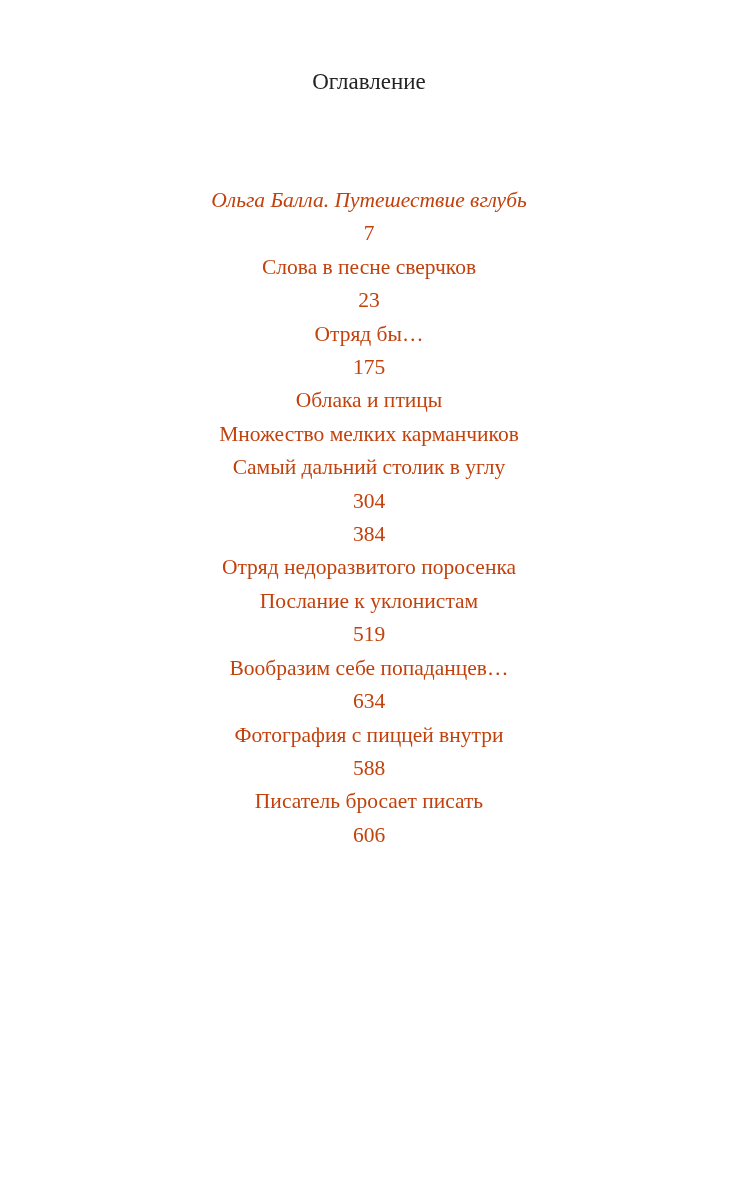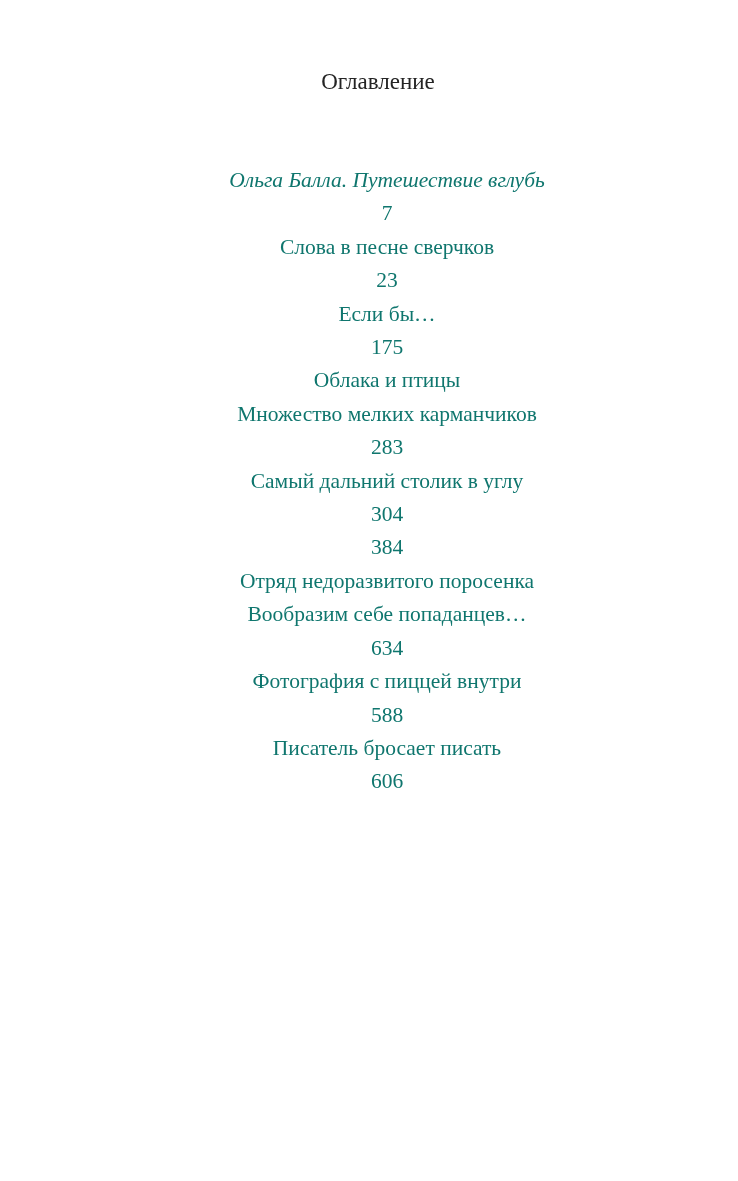--- a/index.html
+++ b/index.html
@@ -1,15 +1,15 @@
 <!DOCTYPE html>
 <html><head>
   <meta charset="utf-8">
   <style>
-    * { box-sizing: border-box; padding-left: 9px; }
+    * { box-sizing: border-box; }
     html, body { margin: 0; padding: 0; }
     body {
       width: 738px;
       height: 1181px;
       background: #ffffff;
       color: #242424;
       font-family: "Liberation Serif", "DejaVu Serif", serif;
       overflow: hidden;
     }
     .book-page {
@@ -20,25 +20,25 @@
     .page-title {
       margin: 0;
       padding-top: 66px;
       text-align: center;
       font-size: 23px;
       font-weight: 400;
       line-height: 32px;
       color: #242424;
     }
     .toc {
-      margin-top: 66px;
+      margin-top: 86px;
       text-align: center;
       font-size: 21.5px;
       line-height: 33.4px;
-      color: #0f766e;
+      color: #c2410c;
     }
     .toc-entry { margin: 0; }
     .toc-entry.italic .entry-title { font-style: italic; }
     .entry-title, .entry-page {
       white-space: nowrap;
     }
   </style>
 </head>
 <body>
 
@@ -48,39 +48,42 @@
   <section class="toc">
     <div class="toc-entry italic">
       <div class="entry-title">Ольга Балла. Путешествие вглубь</div>
       <div class="entry-page">7</div>
     </div>
     <div class="toc-entry">
       <div class="entry-title">Слова в песне сверчков</div>
       <div class="entry-page">23</div>
     </div>
     <div class="toc-entry">
-      <div class="entry-title">Если бы…</div>
+      <div class="entry-title">Отряд бы…</div>
       <div class="entry-page">175</div>
     </div>
     <div class="toc-entry">
       <div class="entry-title">Облака и птицы</div>
     </div>
     <div class="toc-entry">
       <div class="entry-title">Множество мелких карманчиков</div>
-      <div class="entry-page">283</div>
     </div>
     <div class="toc-entry">
       <div class="entry-title">Самый дальний столик в углу</div>
       <div class="entry-page">304</div>
     </div>
     <div class="toc-entry">
       <div class="entry-page">384</div>
     </div>
     <div class="toc-entry">
       <div class="entry-title">Отряд недоразвитого поросенка</div>
+    </div>
+    <div class="toc-entry">
+      <div class="entry-title">Послание к уклонистам</div>
+      <div class="entry-page">519</div>
     </div>
     <div class="toc-entry">
       <div class="entry-title">Вообразим себе попаданцев…</div>
       <div class="entry-page">634</div>
     </div>
     <div class="toc-entry">
       <div class="entry-title">Фотография с пиццей внутри</div>
       <div class="entry-page">588</div>
     </div>
     <div class="toc-entry">

